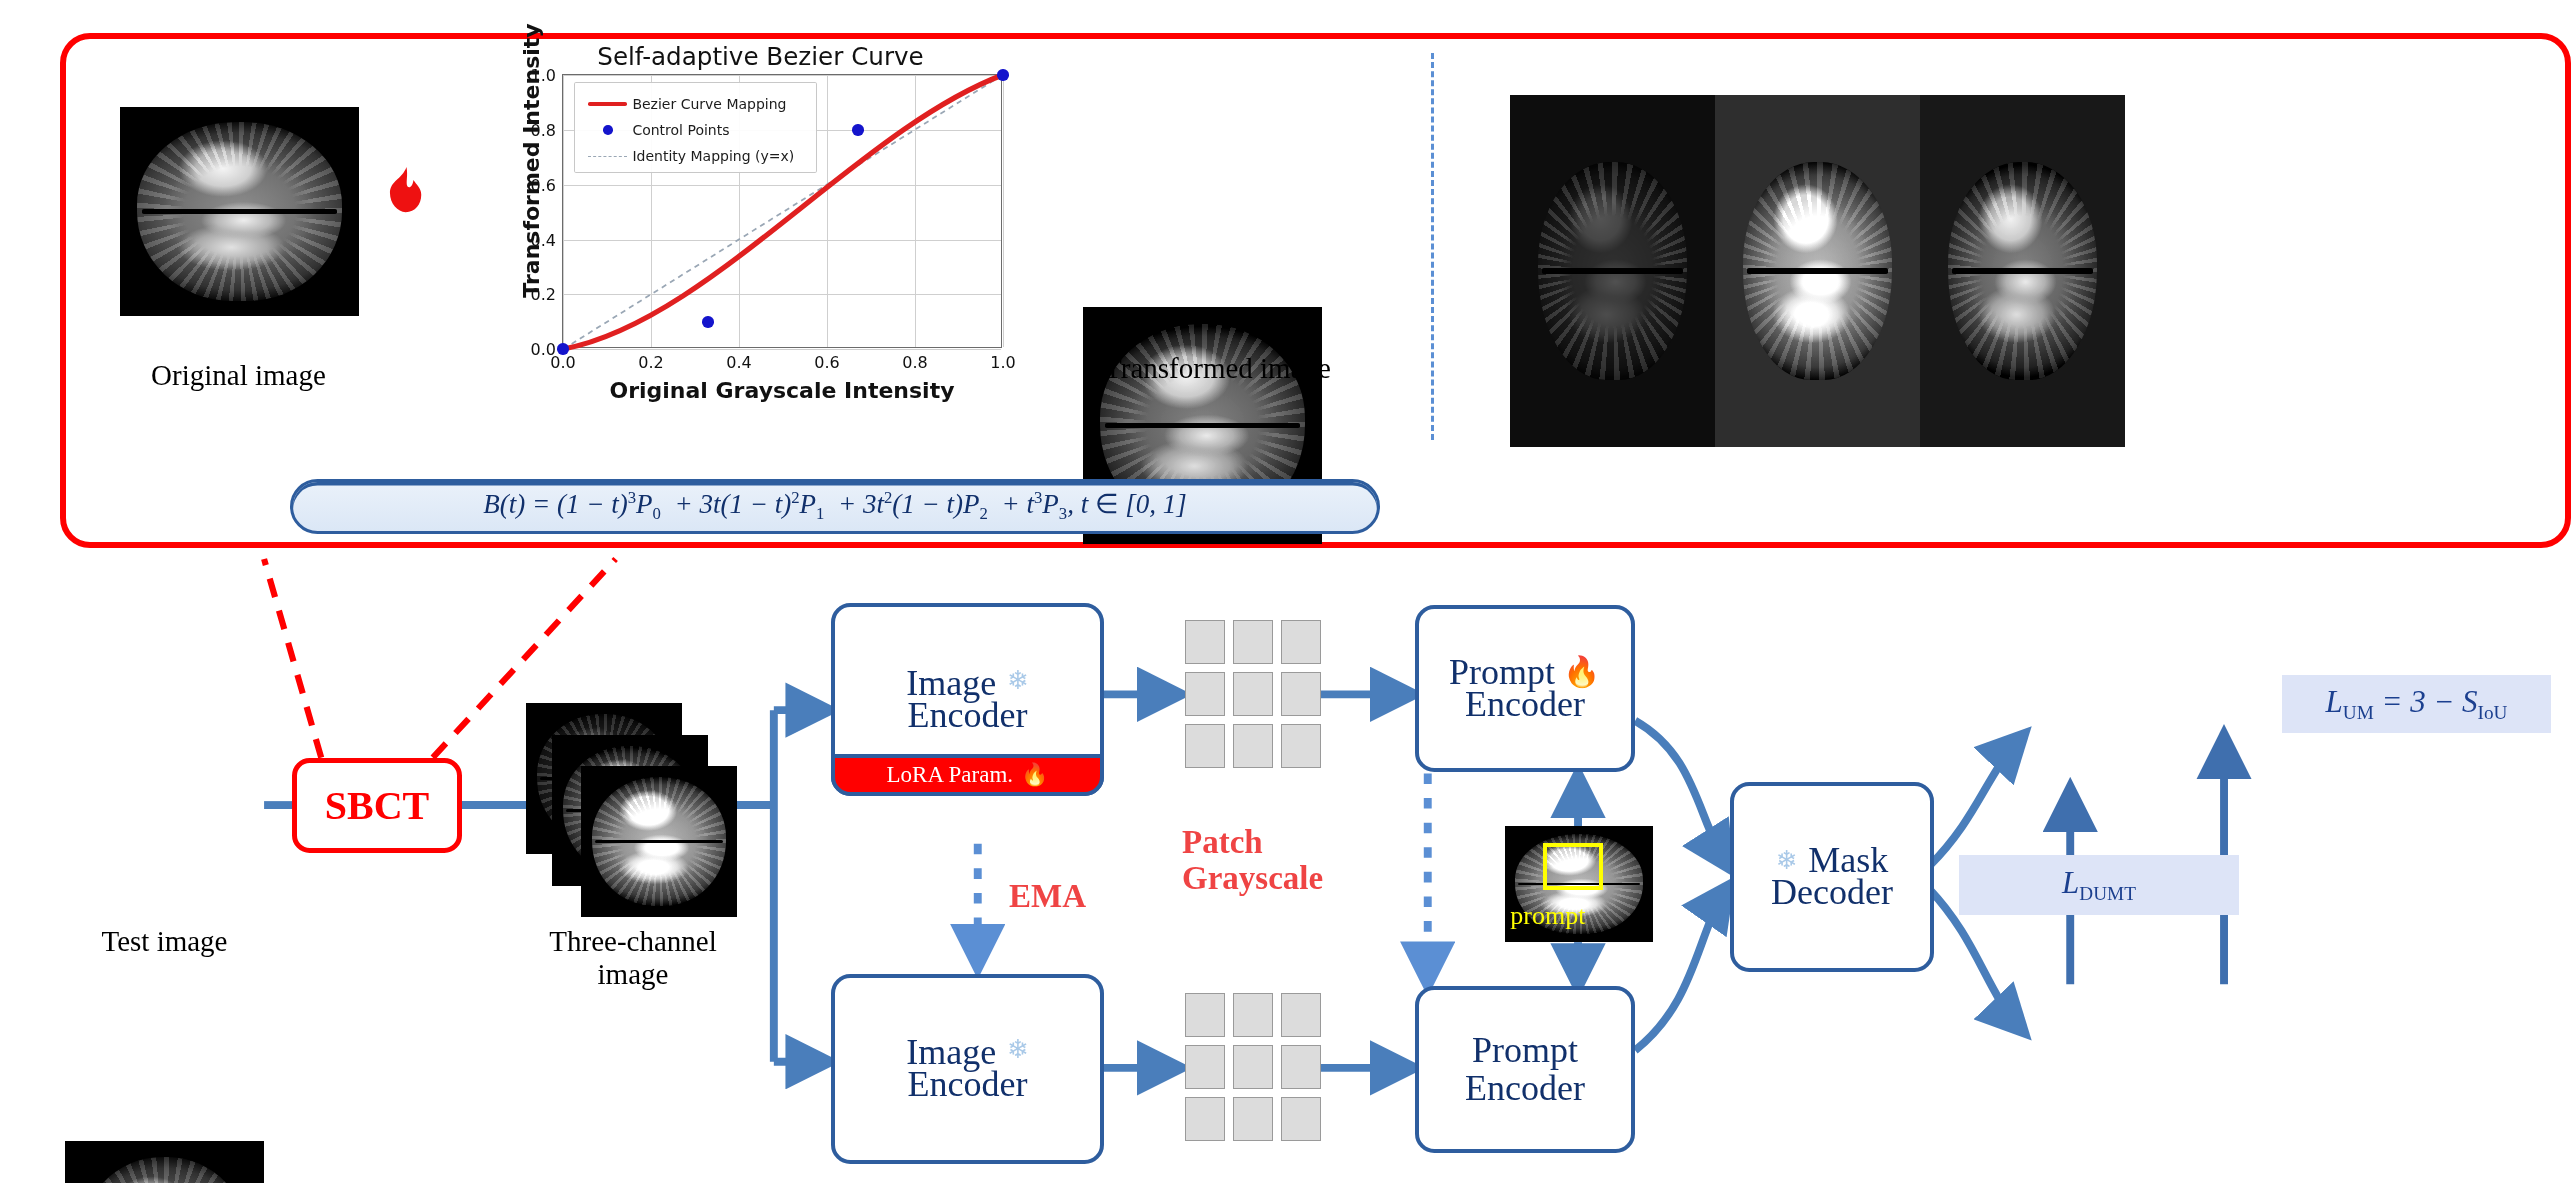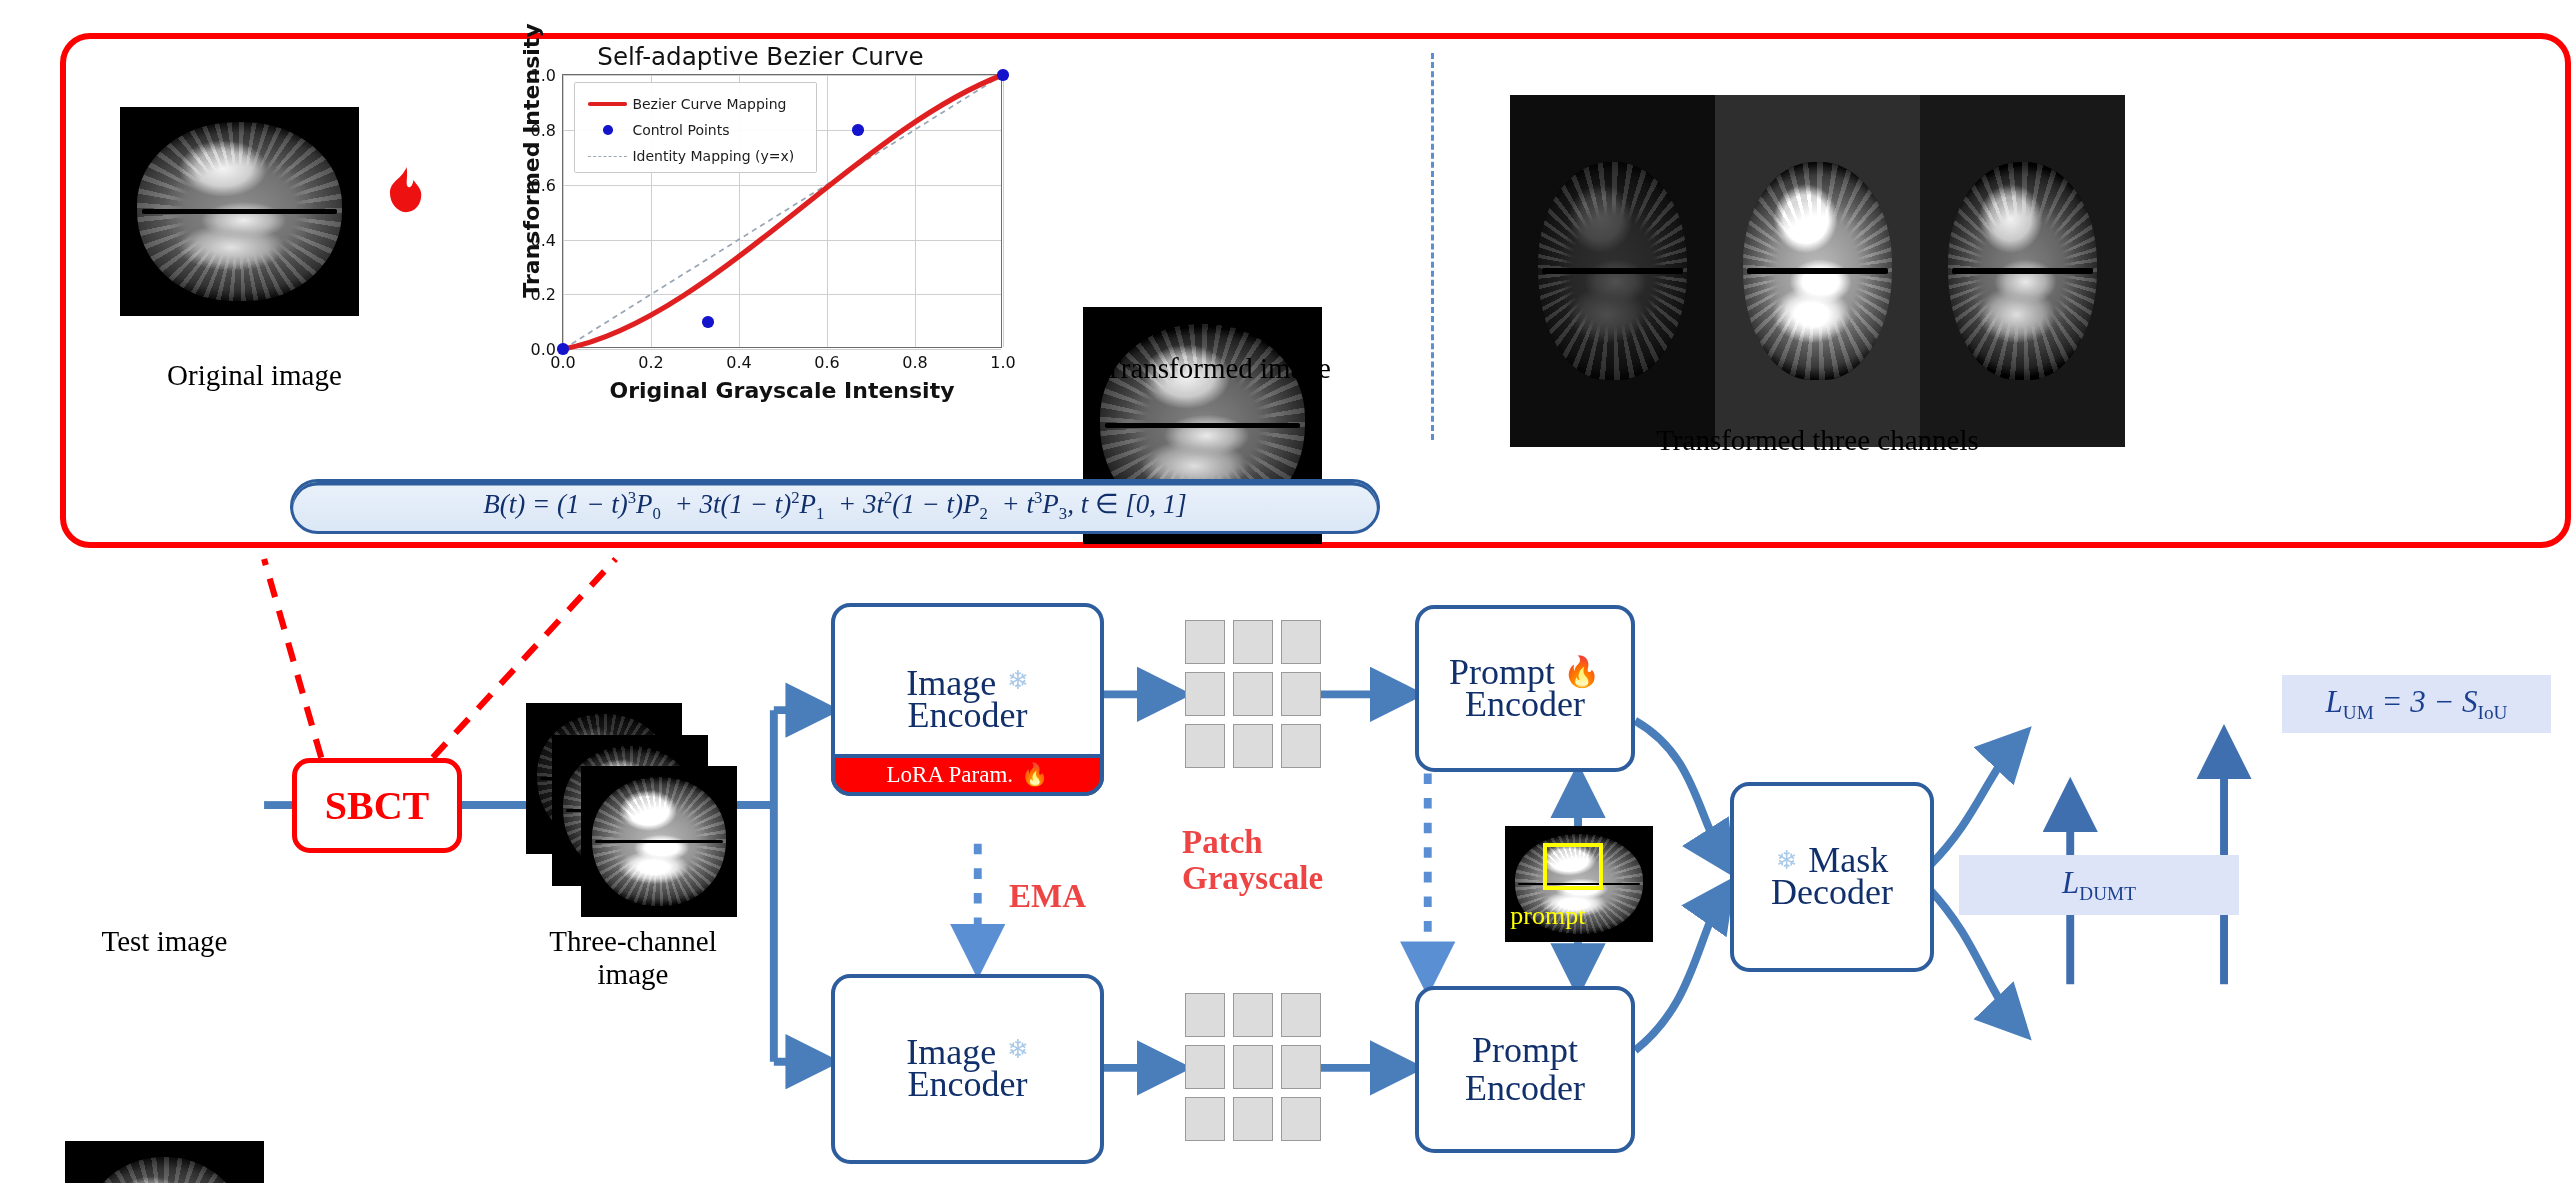--- a/index.html
+++ b/index.html
@@ -223,21 +223,21 @@
   </svg>
 
   <div class="abs" id="sbct-panel"></div>
   <div class="abs" id="panel-divider"></div>
 
   <div class="abs brain" style="left:120px; top:107px; width:239px; height:209px;">
     <div class="tissue"></div>
       <div class="gyri"></div>
       <div class="fissure"></div>
   </div>
-  <div class="abs cap" style="left:100px; top:359px; width:309px;">Original image</div>
+  <div class="abs cap" style="left:84px; top:359px; width:309px;">Original image</div>
 
   <div class="abs" style="left:383px; top:165px; width:40px; height:51px;">
     <svg width="40" height="51" viewBox="0 0 46 58">
       <path d="M27 2 C22 16 8 18 8 32 C8 44 17 54 26 54 C37 54 44 45 44 34 C44 26 38 22 35 17 C34 25 30 27 28 24 C26 20 29 12 27 2 Z" fill="#ee1111"></path>
     </svg>
   </div>
 
   <div class="abs" id="chart-wrap">
     <div id="chart-title">Self-adaptive Bezier Curve</div>
     <div id="ylabel">Transformed Intensity</div>
@@ -332,21 +332,20 @@
       </div>
     </div>
     <div style="flex:1; background:#181818; position:relative;">
       <div class="brain mid" style="position:absolute; left:8%; top:14%; width:84%; height:72%; background:transparent;">
         <div class="tissue"></div>
           <div class="gyri"></div>
           <div class="fissure"></div>
       </div>
     </div>
   </div>
-  <div class="abs cap" style="left:1510px; top:424px; width:615px;">Transformed three channels</div>
 
   <div class="abs" id="bezier-pill">
     <span class="formula">
       <span>B(t) =</span>&nbsp;(1&nbsp;−&nbsp;<i>t</i>)<sup>3</sup><i>P</i><sub>0</sub>
       &nbsp;+&nbsp;3<i>t</i>(1&nbsp;−&nbsp;<i>t</i>)<sup>2</sup><i>P</i><sub>1</sub>
       &nbsp;+&nbsp;3<i>t</i><sup>2</sup>(1&nbsp;−&nbsp;<i>t</i>)<i>P</i><sub>2</sub>
       &nbsp;+&nbsp;<i>t</i><sup>3</sup><i>P</i><sub>3</sub>,&nbsp;<i>t</i>&nbsp;<span class="up">∈</span>&nbsp;[0,&nbsp;1]
     </span>
   </div>
 

